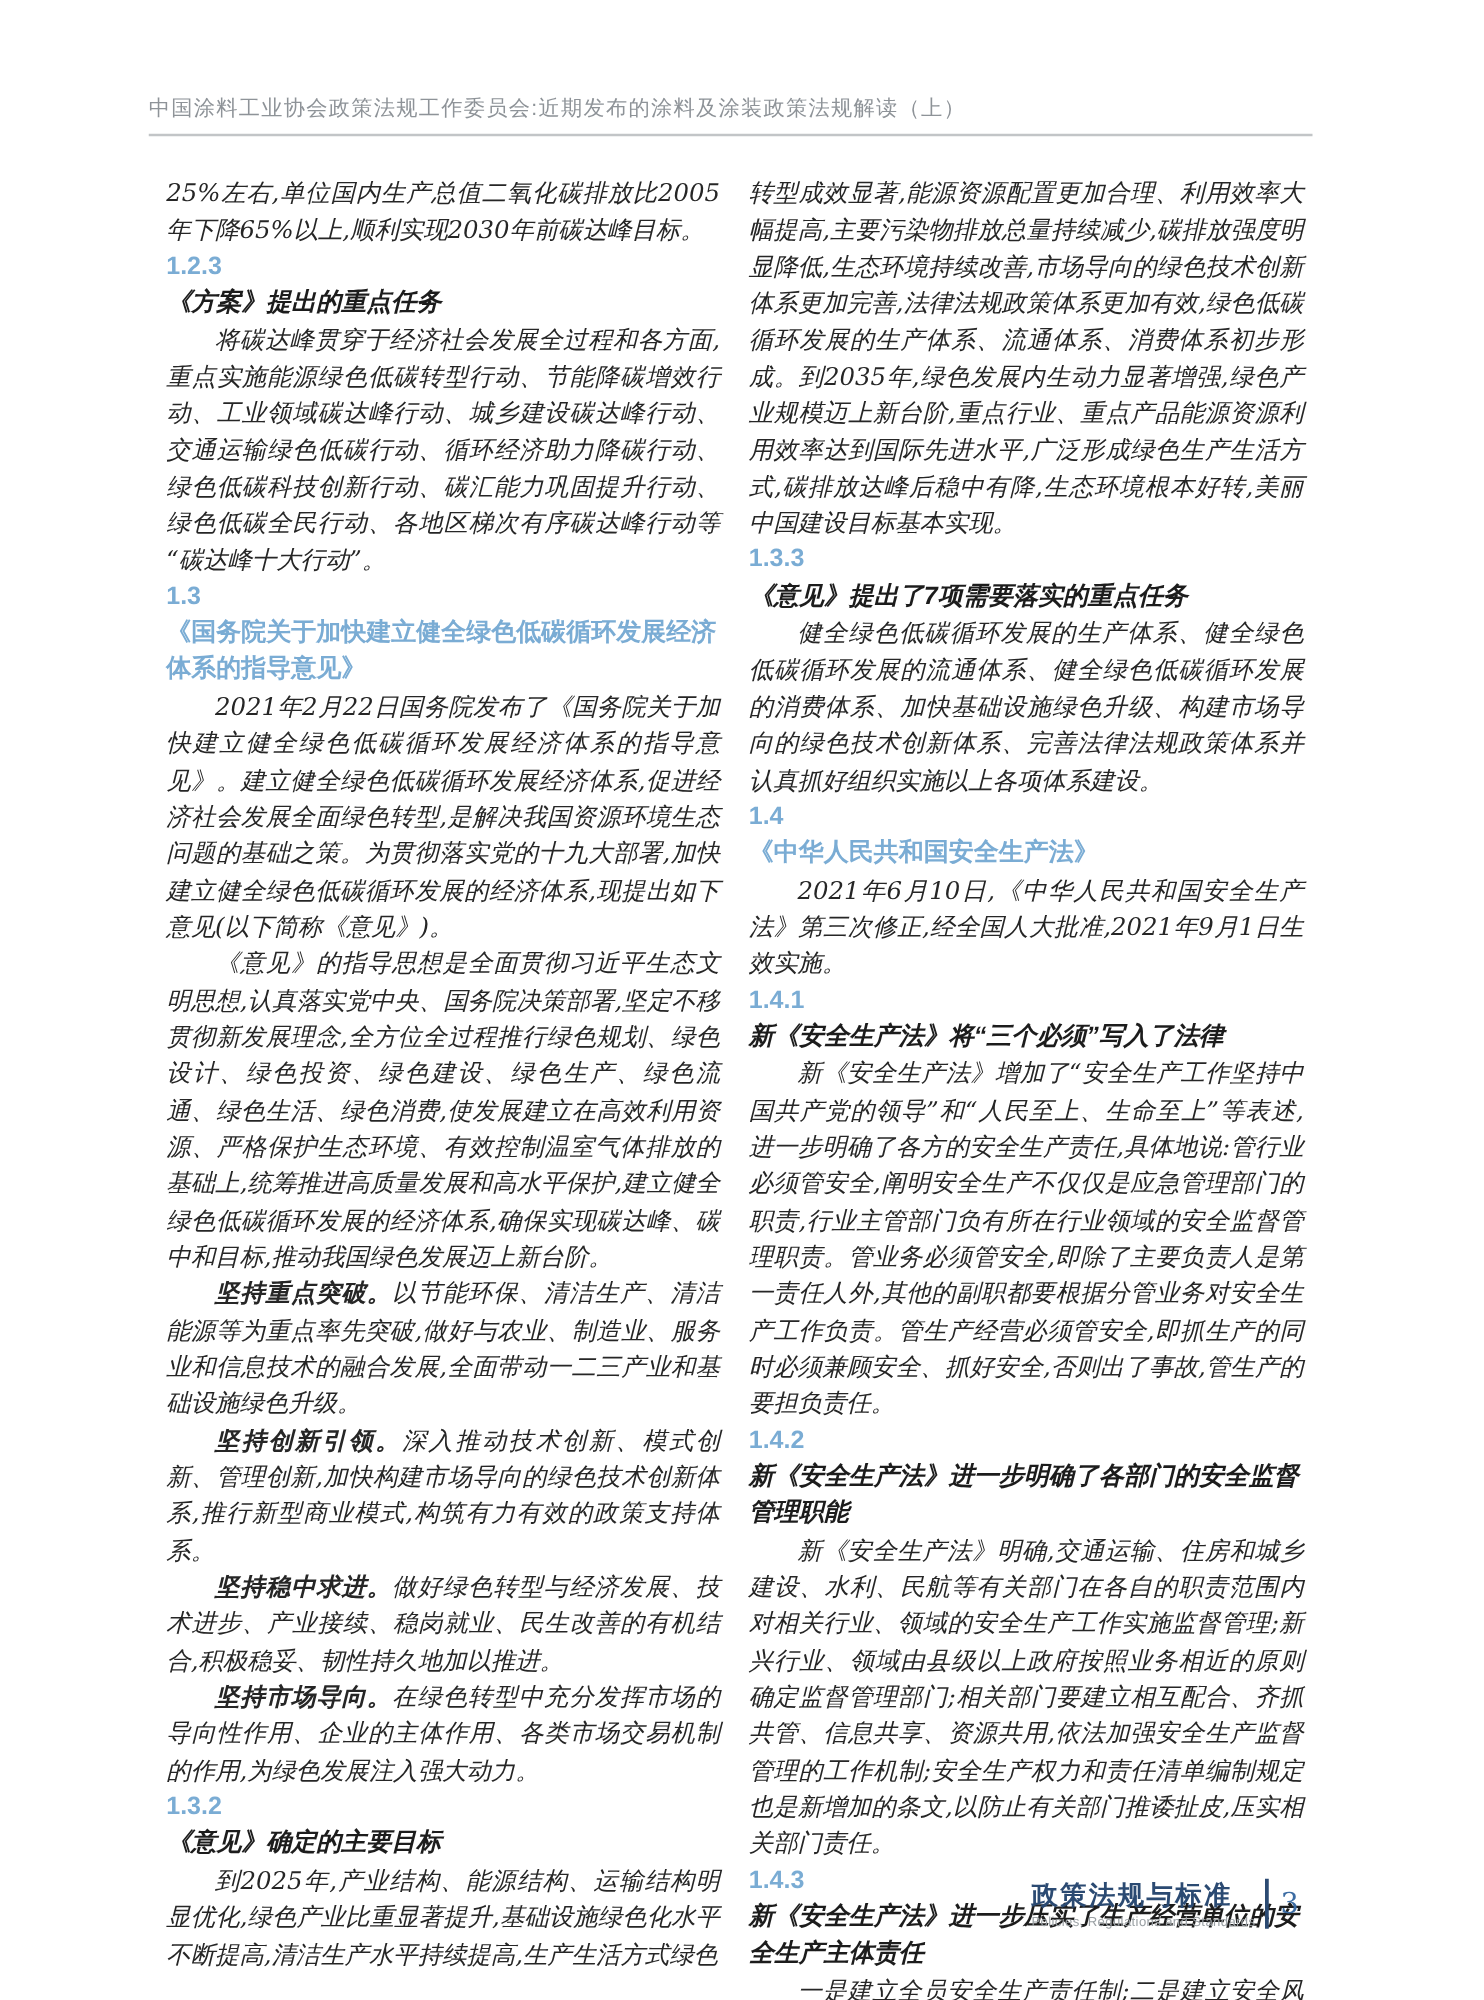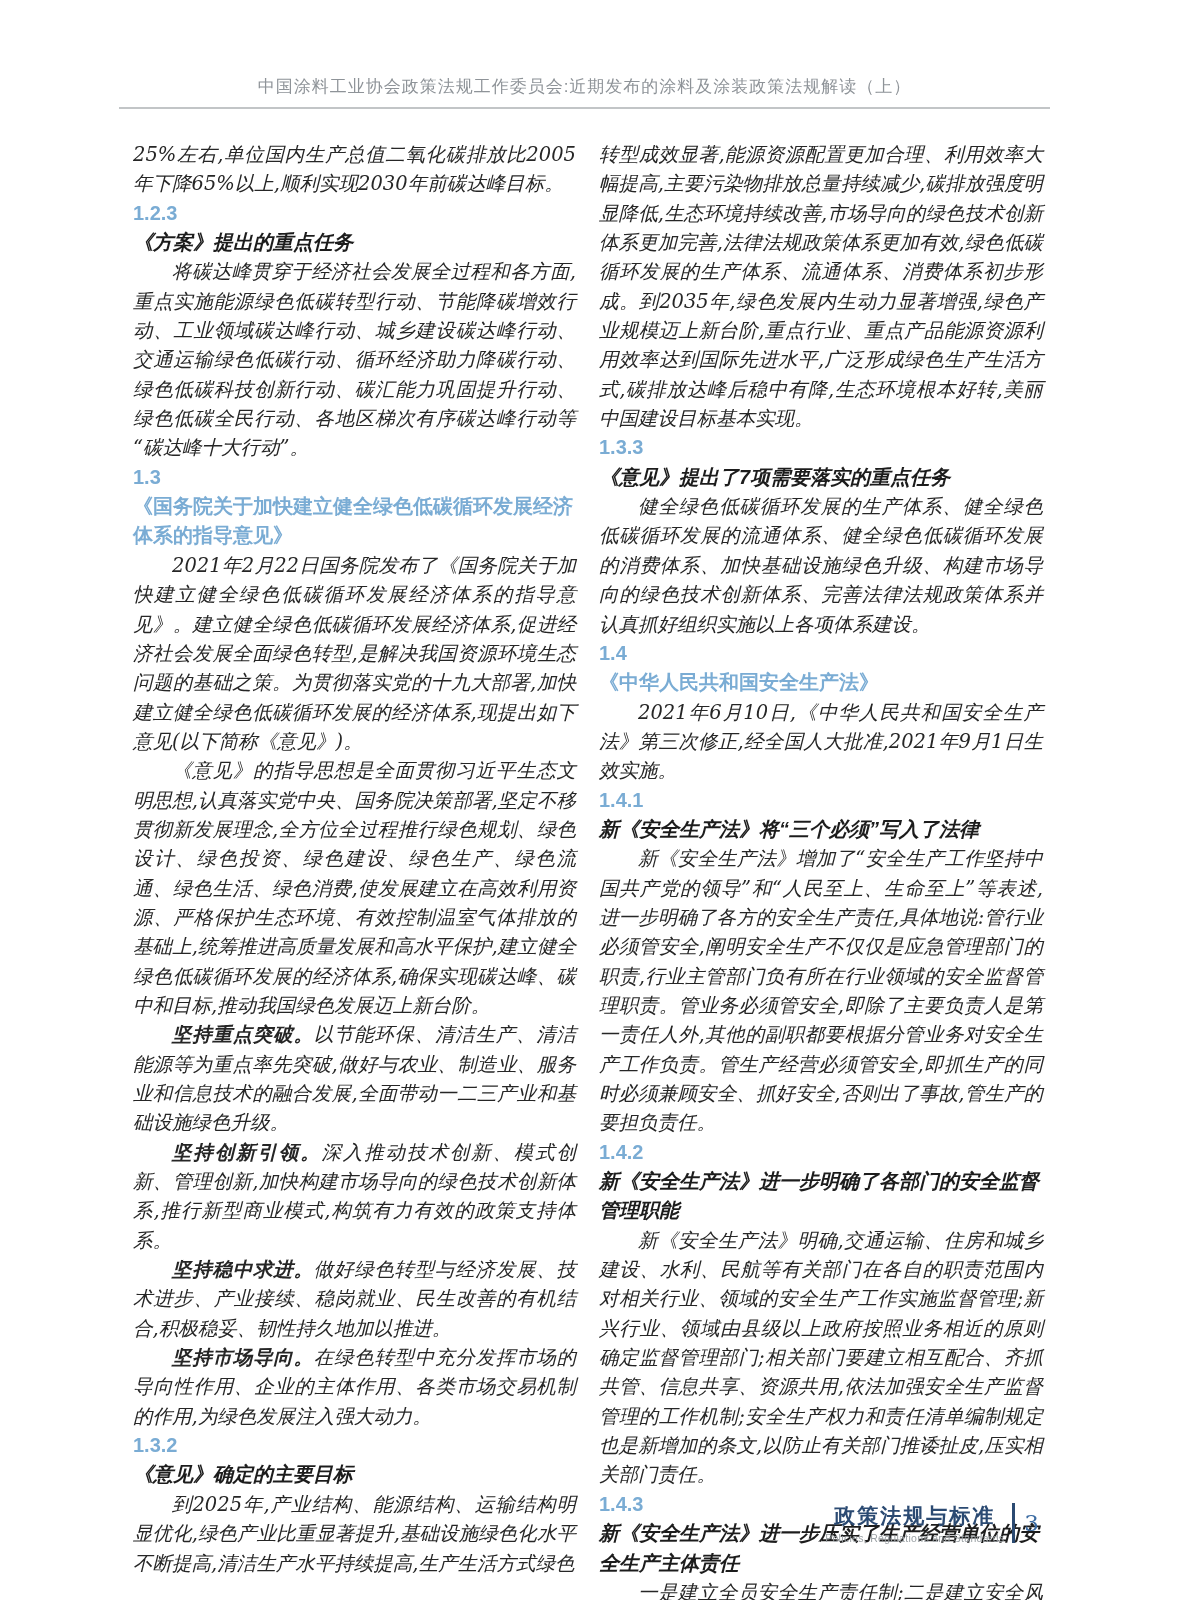--- a/index.html
+++ b/index.html
@@ -15,21 +15,21 @@
     position:relative;
     width:1187px;height:1600px;
     background:#ffffff;
     overflow:hidden;
     font-family:"DejaVu Serif","Liberation Serif",serif;
     color:var(--body-ink);
   }
   
   .page-header{
     position:absolute;top:0;left:119px;width:931px;height:105px;
-    display:flex;align-items:flex-end;justify-content:center;
+    display:flex;align-items:flex-end;justify-content:flex-start;
     box-sizing:border-box;padding-bottom:7px;
   }
   .header-title{
     font-family:"Liberation Sans",sans-serif;
     font-size:17px;color:var(--header-gray);letter-spacing:1px;
     white-space:nowrap;
   }
   .header-rule{
     position:absolute;top:107px;left:119px;width:931px;height:2px;
     background:var(--rule-gray);
@@ -58,21 +58,21 @@
   }
   .heading .num{flex:0 0 auto;color:var(--accent-blue);margin-right:13px;}
   .heading .title{flex:1 1 auto;}
   .h2 .title{color:var(--accent-blue);}
   .h3 .title{color:#1c1c1c;font-style:italic;}
   
   .page-footer{
     position:absolute;top:1502px;right:148px;
     display:flex;align-items:center;
   }
-  .footer-titles{text-align:center;margin-right:8px;}
+  .footer-titles{text-align:left;margin-right:8px;}
   .footer-cn{
     font-family:"Liberation Sans",sans-serif;font-weight:bold;
     font-size:21px;color:var(--footer-navy);letter-spacing:2px;
   }
   .footer-en{
     font-family:"Liberation Sans",sans-serif;
     font-size:10.5px;color:#9aa0a4;margin-top:2px;letter-spacing:0.3px;
   }
   .footer-bar{width:3px;height:40px;background:var(--footer-navy);margin-right:9px;}
   .footer-page{

